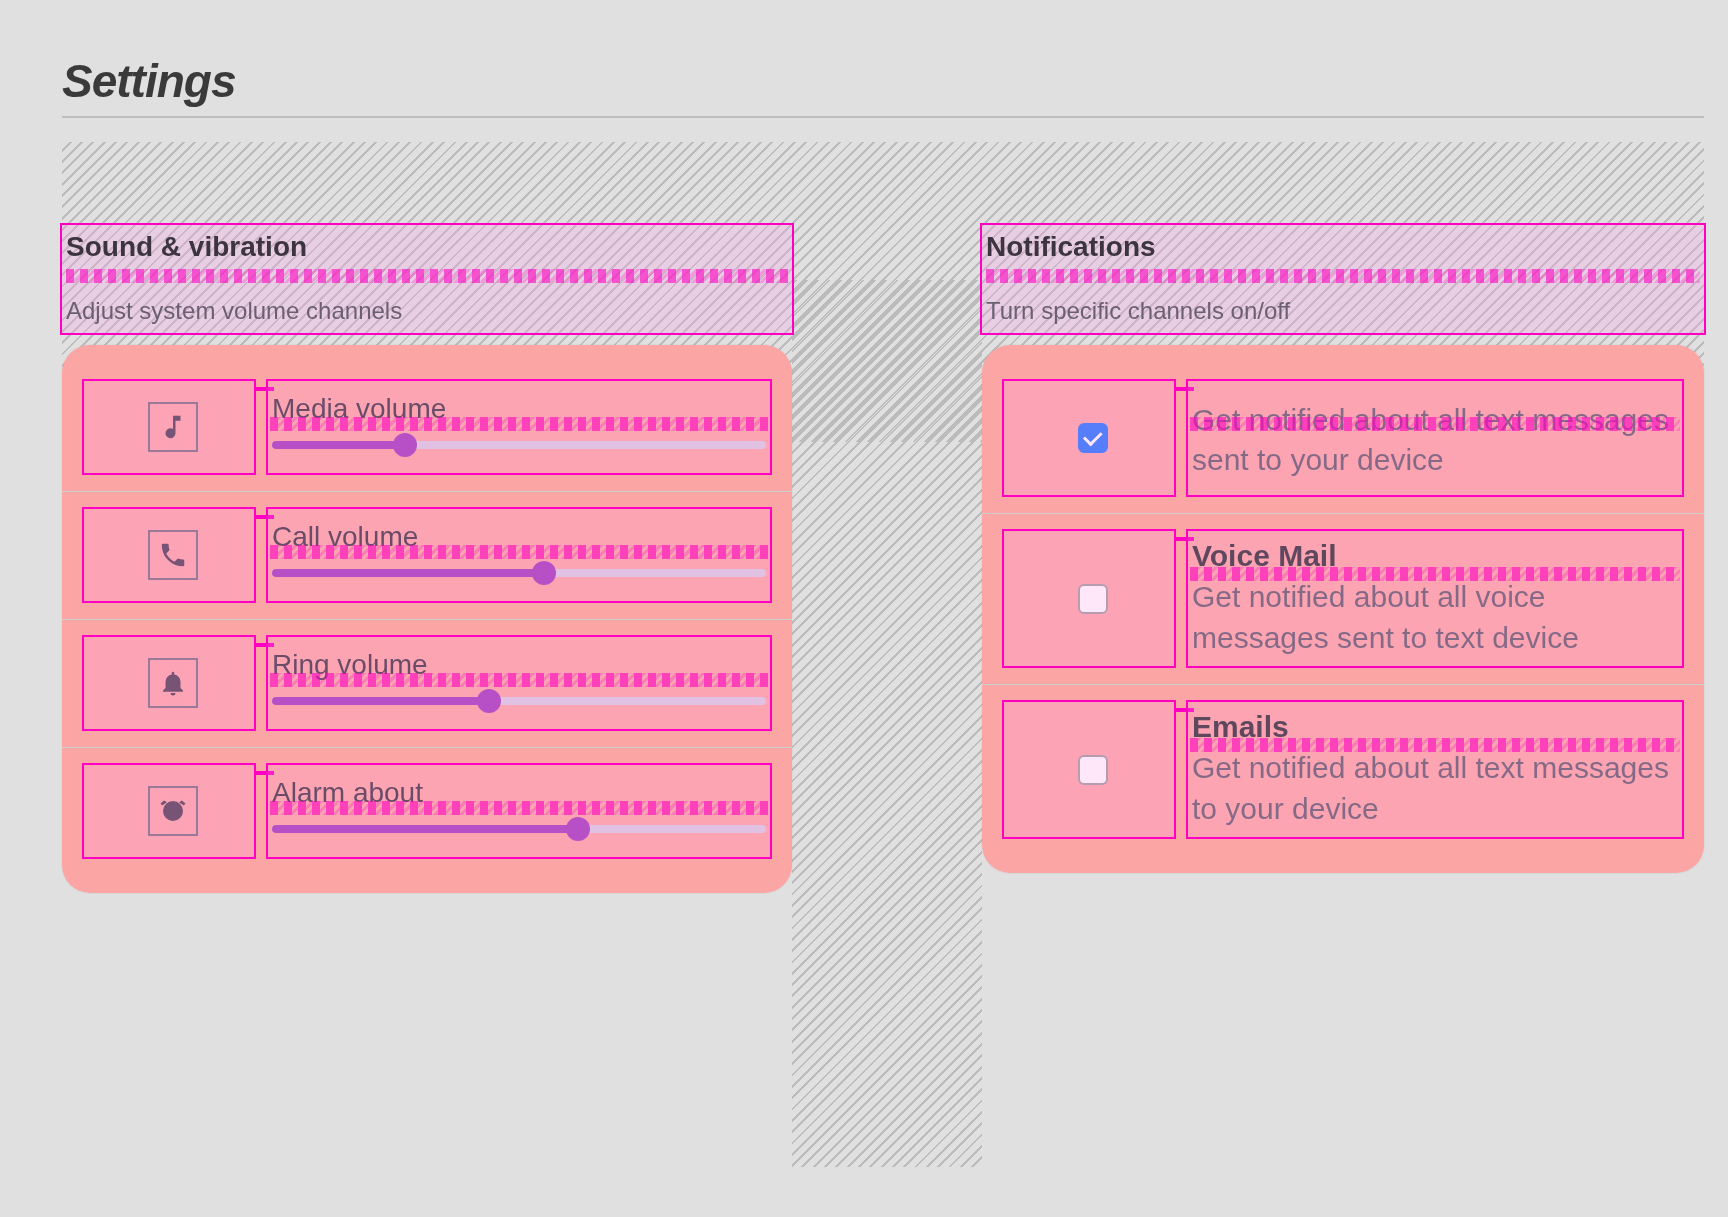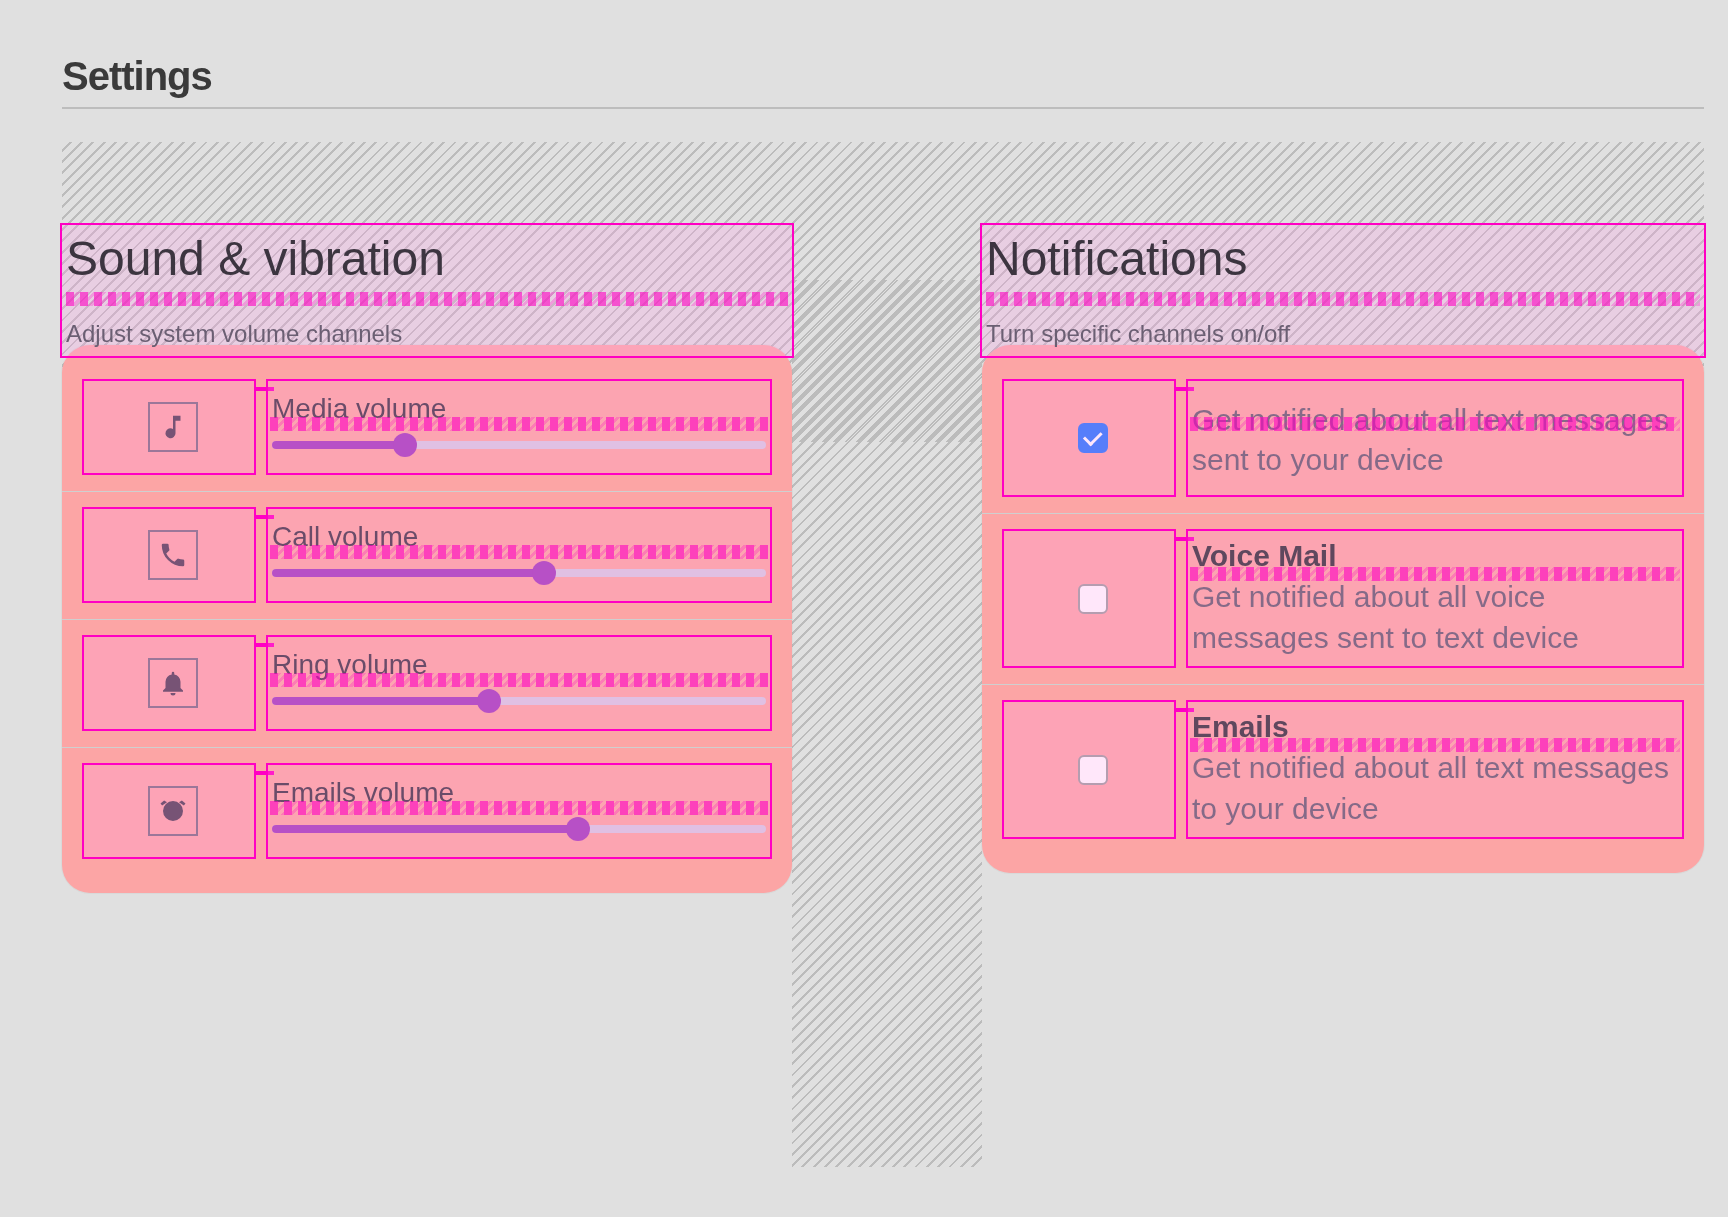--- a/index.html
+++ b/index.html
@@ -50,25 +50,26 @@
 
   .page {
     position: absolute;
     left: 62px;
     top: 50px;
     right: 24px;
     bottom: 50px;
   }
 
   .page-title {
-    font-size: 40px;
+    font-size: 46px;
     font-weight: 600;
     letter-spacing: -1px;
     color: #3a3a3a;
     padding: 4px 0 8px 0;
+    font-style: italic;
   }
 
   .title-bar-sep {
     height: 2px;
     background: #bdbdbd;
     margin-bottom: 0;
   }
 
   .columns {
     position: absolute;
@@ -98,22 +99,22 @@
 
   .section-header {
     position: absolute;
     top: -55px;
     left: 0;
     right: 0;
     padding: 6px 4px 8px 4px;
   }
   .section-header h2 {
     margin: 0;
-    font-size: 48px;
-    font-weight: 400;
+    font-size: 28px;
+    font-weight: 700;
     color: #3c3540;
   }
   .section-header .sub {
     font-size: 24px;
     color: #6b5f73;
     margin-top: 14px;
   }
 
   .section-wrap {
     position: relative;
@@ -380,21 +381,21 @@
             <div class="row slider-row">
     <div class="icon-cell">
       <div class="icon-frame">
         <svg viewBox="0 0 24 24">
                     <use href="#i-alarm"></use>
                   </svg>
       </div>
     </div>
     <div class="magenta-stripe"></div>
     <div class="content-cell">
-      <div class="slider-label">Emails volume</div>
+      <div class="slider-label">Alarm about</div>
       <div class="slider">
         <div class="track"></div>
         <div class="fill" style="width:62%"></div>
         <div class="thumb" style="left:62%"></div>
       </div>
     </div>
     <div class="overlay-row">
       <div class="ov-icon"></div>
       <div class="magenta-stripe" style="opacity:0"></div>
       <div class="ov-content">

